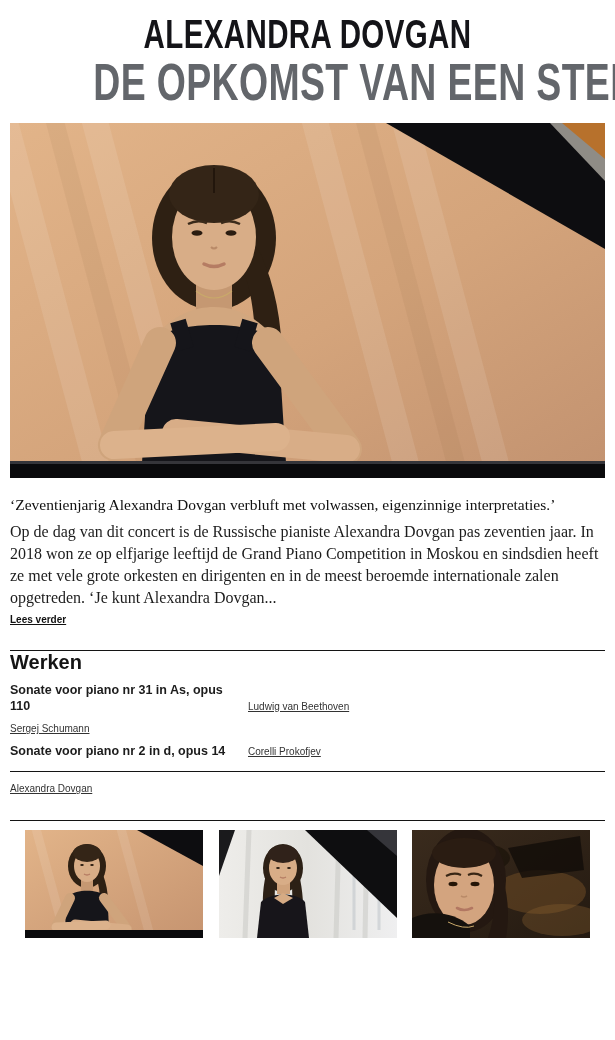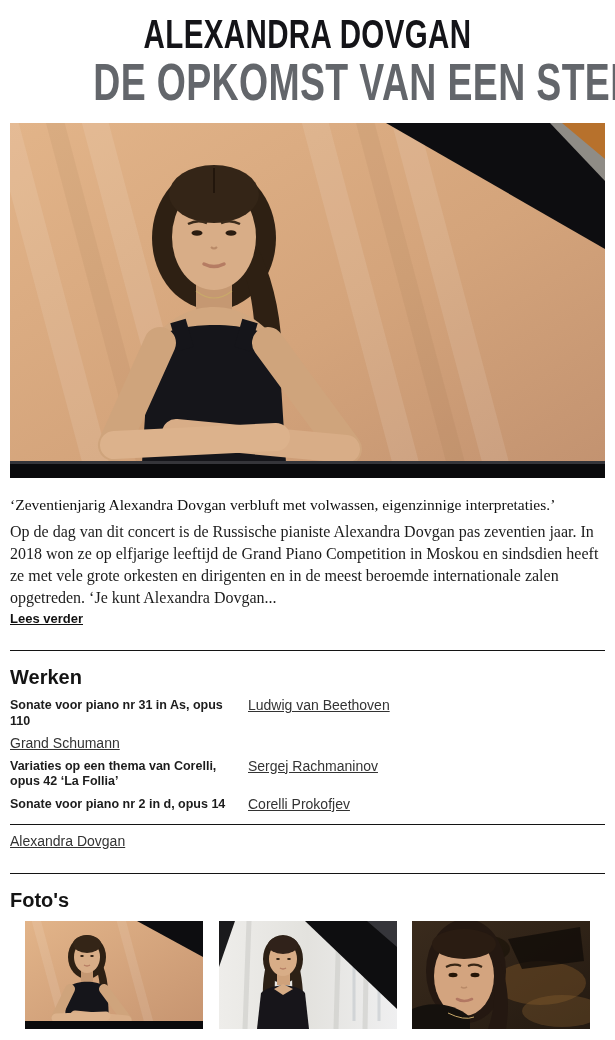--- a/index.html
+++ b/index.html
@@ -34,37 +34,37 @@
     font-family:"Liberation Serif", serif;
     font-weight:normal; font-size:15.5px; line-height:21px; color:#111;
   }
   .intro-body {
     margin-top:6px;
     font-family:"Liberation Serif", serif;
     font-size:16px; line-height:22px; color:#1c1c1c;
   }
   .read-more {
     display:inline-block; margin-top:0;
-    font-size:13px; font-weight:bold; color:#111;
+    font-size:10px; font-weight:bold; color:#111;
     text-decoration:underline; cursor:pointer;
   }
 
   hr.divider { border:none; border-top:1.5px solid #141414; margin-top:23px; }
 
-  h2.section-heading { font-size:20px; font-weight:bold; color:#141414; margin-top:15px; }
+  h2.section-heading { font-size:20px; font-weight:bold; color:#141414; }
 
   .rows { margin-top:9px; }
-  .row { display:flex; align-items:flex-start; margin-bottom:7px; }
+  .row { display:flex; align-items:flex-end; margin-bottom:7px; }
   .row-label {
     width:238px; flex:0 0 238px;
     font-size:12.5px; font-weight:bold; line-height:15.5px; color:#1c1c1c;
     padding-right:8px;
   }
   .row-link {
-    font-size:14px; line-height:15.5px; color:#333;
+    font-size:10px; line-height:15.5px; color:#333;
     text-decoration:underline; cursor:pointer;
   }
   .section-credits hr.divider { margin-top:12px; }
   .gap-sm { margin-top:24px; }
 
   
   .gallery { margin:9px 15px 0 15px; display:flex; justify-content:space-between; }
   .thumb { width:178px; height:108px; overflow:hidden; cursor:pointer; }
   .thumb svg { display:block; }
 </style>
@@ -146,46 +146,41 @@
 
   
   <section class="section-werken">
     <h2 class="section-heading">Werken</h2>
     <div class="rows">
       <div class="row">
         <span class="row-label">Sonate voor piano nr 31 in As, opus 110</span>
         <a class="row-link">Ludwig van Beethoven</a>
       </div>
       <div class="row">
-        <a class="row-link">Grand Schumann</a>
-      </div>
-      <div class="row">
-        <span class="row-label">Variaties op een thema van Corelli, opus 42 ‘La Follia’</span>
-        <a class="row-link">Sergej Rachmaninov</a>
+        <a class="row-link">Sergej Schumann</a>
       </div>
       <div class="row">
         <span class="row-label">Sonate voor piano nr 2 in d, opus 14</span>
         <a class="row-link">Corelli Prokofjev</a>
       </div>
     </div>
   </section>
 
   <section class="section-credits">
     <hr class="divider gap-sm">
     <div class="rows">
       <div class="row">
         <a class="row-link">Alexandra Dovgan</a>
       </div>
     </div>
   </section>
 
   
   <section class="section-fotos">
     <hr class="divider gap-sm">
-    <h2 class="section-heading">Foto's</h2>
     <div class="gallery">
 
       <figure class="thumb" role="img" aria-label="Alexandra Dovgan with crossed arms at piano, warm backdrop">
         <svg width="178" height="108" viewBox="0 0 178 108" xmlns="http://www.w3.org/2000/svg">
           <defs>
             <linearGradient id="tan2" x1="0" y1="0" x2="1" y2="1">
               <stop offset="0" stop-color="#e2b489"></stop>
                 <stop offset="1" stop-color="#c69470"></stop>
             </linearGradient>
           </defs>

